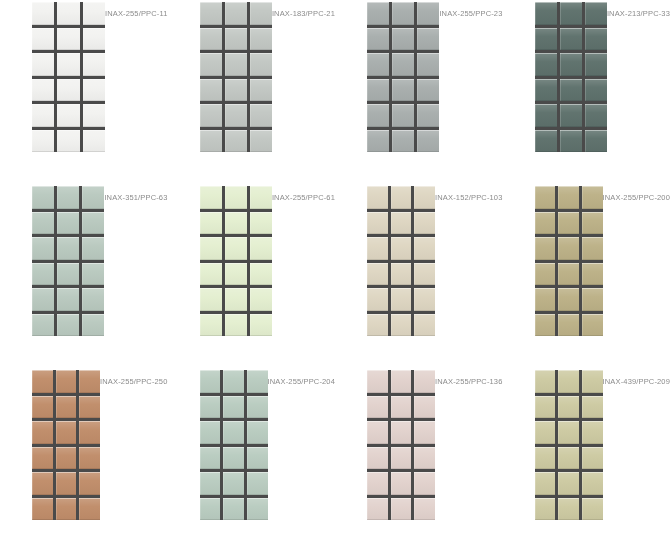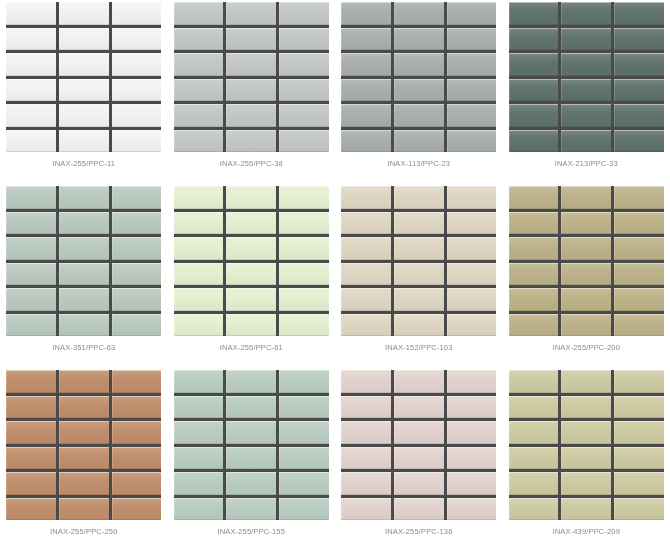--- a/index.html
+++ b/index.html
@@ -18,23 +18,24 @@
 
   #swatch-grid {
     display: grid;
     grid-template-columns: repeat(4, 167.5px);
     grid-template-rows: repeat(3, 184px);
     width: 670px;
   }
 
   .swatch-cell {
     display: flex;
-    flex-direction: column;
-    align-items: center;
+    flex-direction: row;
+    align-items: flex-start;
     padding-top: 2px;
+    padding-left: 32px;
   }
 
   .tile-panel {
     width: 155px;
     height: 150px;
     display: grid;
     grid-template-columns: repeat(3, 1fr);
     grid-template-rows: repeat(6, 1fr);
     gap: 3px;
     padding: 0px;
@@ -114,44 +115,44 @@
         <div class="tile" style="--tilecolor: #c2c7c3;"></div>
         <div class="tile" style="--tilecolor: #c2c7c3;"></div>
         <div class="tile" style="--tilecolor: #c2c7c3;"></div>
         <div class="tile" style="--tilecolor: #c2c7c3;"></div>
         <div class="tile" style="--tilecolor: #c2c7c3;"></div>
         <div class="tile" style="--tilecolor: #c2c7c3;"></div>
         <div class="tile" style="--tilecolor: #c2c7c3;"></div>
         <div class="tile" style="--tilecolor: #c2c7c3;"></div>
         <div class="tile" style="--tilecolor: #c2c7c3;"></div>
       </div>
-      <div class="swatch-label">INAX-255/PPC-38</div>
-    </div>
-    <div class="swatch-cell">
-      <div class="tile-panel" style="background: rgb(74, 74, 74);">
-        <div class="tile" style="--tilecolor: #a8aead;"></div>
-        <div class="tile" style="--tilecolor: #a8aead;"></div>
-        <div class="tile" style="--tilecolor: #a8aead;"></div>
-        <div class="tile" style="--tilecolor: #a8aead;"></div>
-        <div class="tile" style="--tilecolor: #a8aead;"></div>
-        <div class="tile" style="--tilecolor: #a8aead;"></div>
-        <div class="tile" style="--tilecolor: #a8aead;"></div>
-        <div class="tile" style="--tilecolor: #a8aead;"></div>
-        <div class="tile" style="--tilecolor: #a8aead;"></div>
-        <div class="tile" style="--tilecolor: #a8aead;"></div>
-        <div class="tile" style="--tilecolor: #a8aead;"></div>
-        <div class="tile" style="--tilecolor: #a8aead;"></div>
-        <div class="tile" style="--tilecolor: #a8aead;"></div>
-        <div class="tile" style="--tilecolor: #a8aead;"></div>
-        <div class="tile" style="--tilecolor: #a8aead;"></div>
-        <div class="tile" style="--tilecolor: #a8aead;"></div>
-        <div class="tile" style="--tilecolor: #a8aead;"></div>
-        <div class="tile" style="--tilecolor: #a8aead;"></div>
-      </div>
-      <div class="swatch-label">INAX-113/PPC-23</div>
+      <div class="swatch-label">INAX-183/PPC-21</div>
+    </div>
+    <div class="swatch-cell">
+      <div class="tile-panel" style="background: rgb(74, 74, 74);">
+        <div class="tile" style="--tilecolor: #a8aead;"></div>
+        <div class="tile" style="--tilecolor: #a8aead;"></div>
+        <div class="tile" style="--tilecolor: #a8aead;"></div>
+        <div class="tile" style="--tilecolor: #a8aead;"></div>
+        <div class="tile" style="--tilecolor: #a8aead;"></div>
+        <div class="tile" style="--tilecolor: #a8aead;"></div>
+        <div class="tile" style="--tilecolor: #a8aead;"></div>
+        <div class="tile" style="--tilecolor: #a8aead;"></div>
+        <div class="tile" style="--tilecolor: #a8aead;"></div>
+        <div class="tile" style="--tilecolor: #a8aead;"></div>
+        <div class="tile" style="--tilecolor: #a8aead;"></div>
+        <div class="tile" style="--tilecolor: #a8aead;"></div>
+        <div class="tile" style="--tilecolor: #a8aead;"></div>
+        <div class="tile" style="--tilecolor: #a8aead;"></div>
+        <div class="tile" style="--tilecolor: #a8aead;"></div>
+        <div class="tile" style="--tilecolor: #a8aead;"></div>
+        <div class="tile" style="--tilecolor: #a8aead;"></div>
+        <div class="tile" style="--tilecolor: #a8aead;"></div>
+      </div>
+      <div class="swatch-label">INAX-255/PPC-23</div>
     </div>
     <div class="swatch-cell">
       <div class="tile-panel" style="background: rgb(74, 74, 74);">
         <div class="tile" style="--tilecolor: #5e716c;"></div>
         <div class="tile" style="--tilecolor: #5e716c;"></div>
         <div class="tile" style="--tilecolor: #5e716c;"></div>
         <div class="tile" style="--tilecolor: #5e716c;"></div>
         <div class="tile" style="--tilecolor: #5e716c;"></div>
         <div class="tile" style="--tilecolor: #5e716c;"></div>
         <div class="tile" style="--tilecolor: #5e716c;"></div>
@@ -298,21 +299,21 @@
         <div class="tile" style="--tilecolor: #b9ccc0;"></div>
         <div class="tile" style="--tilecolor: #b9ccc0;"></div>
         <div class="tile" style="--tilecolor: #b9ccc0;"></div>
         <div class="tile" style="--tilecolor: #b9ccc0;"></div>
         <div class="tile" style="--tilecolor: #b9ccc0;"></div>
         <div class="tile" style="--tilecolor: #b9ccc0;"></div>
         <div class="tile" style="--tilecolor: #b9ccc0;"></div>
         <div class="tile" style="--tilecolor: #b9ccc0;"></div>
         <div class="tile" style="--tilecolor: #b9ccc0;"></div>
       </div>
-      <div class="swatch-label">INAX-255/PPC-155</div>
+      <div class="swatch-label">INAX-255/PPC-204</div>
     </div>
     <div class="swatch-cell">
       <div class="tile-panel" style="background: rgb(74, 74, 74);">
         <div class="tile" style="--tilecolor: #e2d2cd;"></div>
         <div class="tile" style="--tilecolor: #e2d2cd;"></div>
         <div class="tile" style="--tilecolor: #e2d2cd;"></div>
         <div class="tile" style="--tilecolor: #e2d2cd;"></div>
         <div class="tile" style="--tilecolor: #e2d2cd;"></div>
         <div class="tile" style="--tilecolor: #e2d2cd;"></div>
         <div class="tile" style="--tilecolor: #e2d2cd;"></div>

